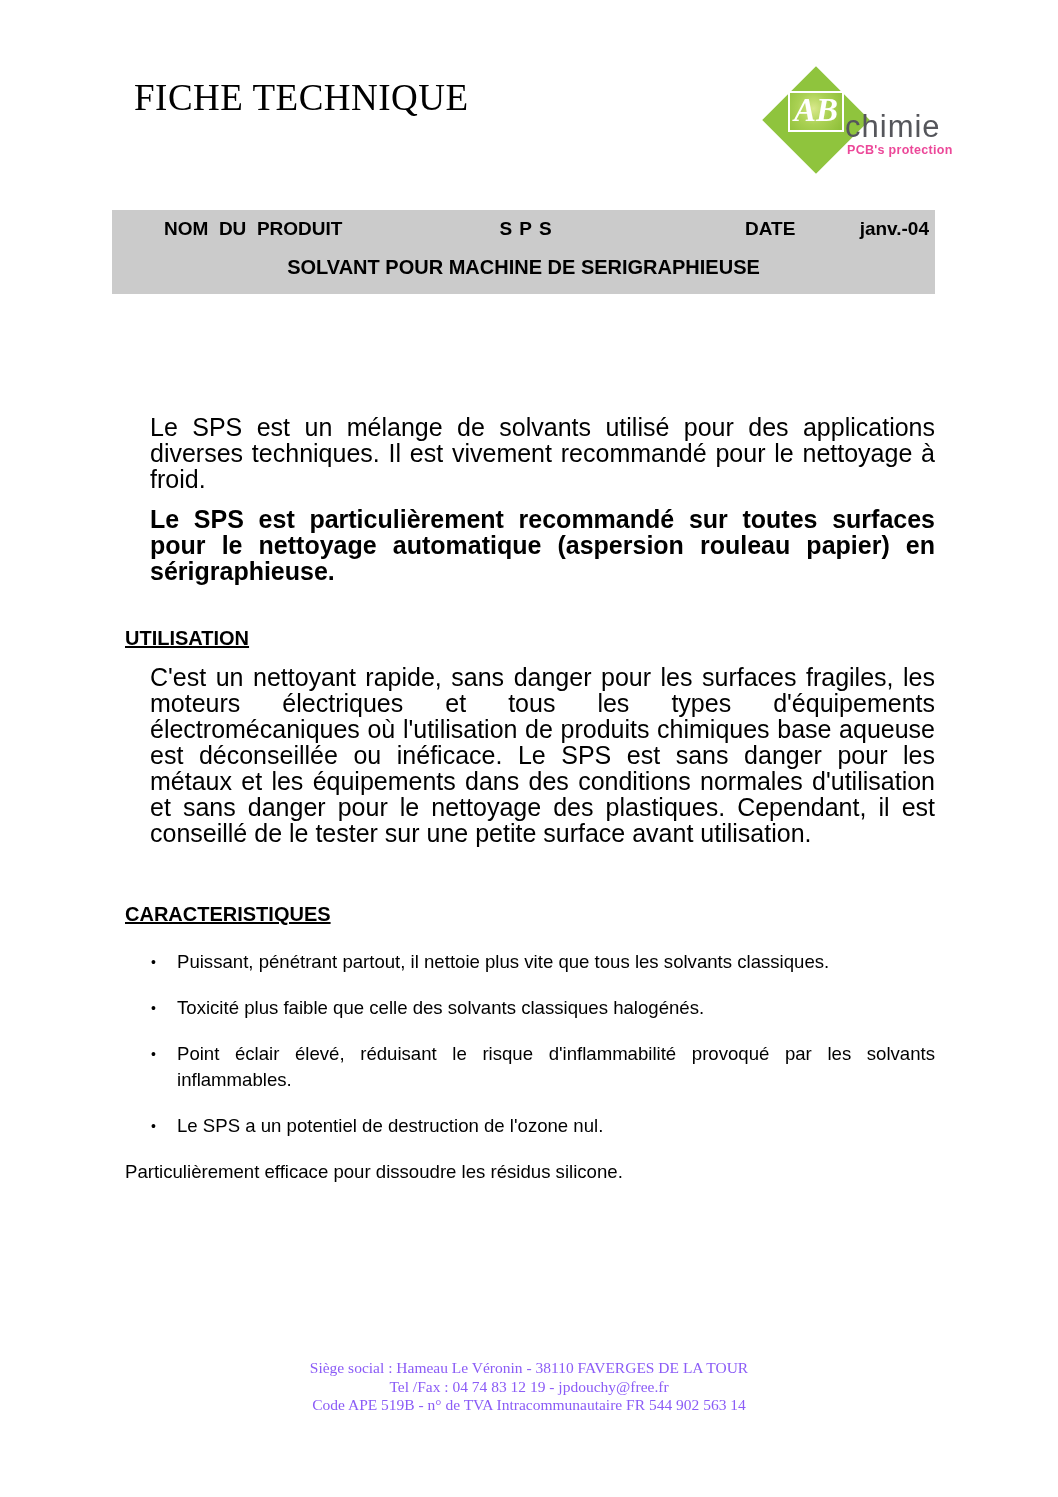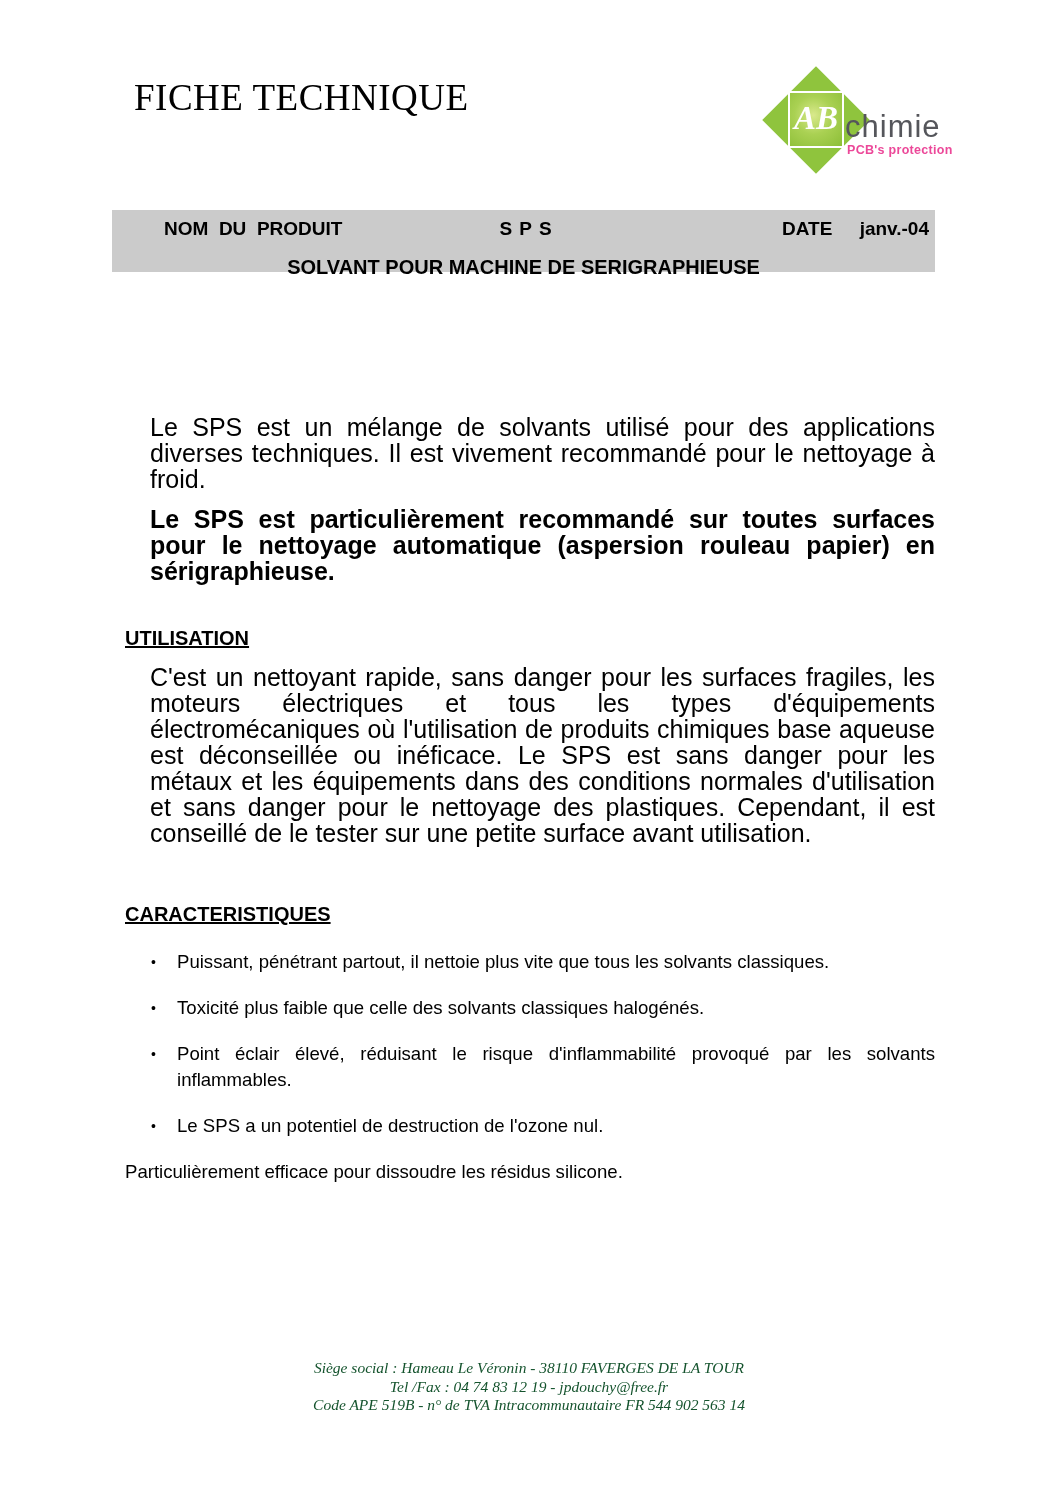--- a/index.html
+++ b/index.html
@@ -26,47 +26,47 @@
     white-space: pre;
   }
 
   
   .logo { position: absolute; left: 750px; top: 55px; width: 215px; height: 135px; }
   .logo-diamond {
     position: absolute; left: 28px; top: 27px; width: 76px; height: 76px;
     background: #8FC43D; transform: rotate(45deg);
   }
   .logo-square {
-    position: absolute; left: 38px; top: 36px; width: 56px; height: 57px;
+    position: absolute; left: 38px; top: 36px; width: 56px; height: 41px;
     box-sizing: border-box; border: 2px solid #ffffff;
     background: radial-gradient(circle at 45% 42%, #d9e98c 0%, #aad153 45%, #8cbe37 100%);
     display: flex; align-items: center; justify-content: center;
   }
   .logo-initials {
     font-family: "Liberation Serif", serif; font-style: italic; font-weight: bold;
     font-size: 33px; color: #ffffff; padding-bottom: 2px;
   }
   .logo-name {
     position: absolute; left: 95px; top: 55px;
     font-size: 31px; line-height: 33px; color: #55565B; letter-spacing: 1px;
   }
   .logo-tagline {
     position: absolute; left: 97px; top: 88px;
     font-size: 12.5px; font-weight: bold; color: #ec4899; letter-spacing: 0.3px;
   }
 
   
   .bar {
-    position: absolute; left: 112px; top: 210px; width: 823px; height: 62px;
+    position: absolute; left: 112px; top: 210px; width: 823px; height: 84px;
     background: #CBCBCB; font-weight: bold;
   }
   .bar-row1 { position: absolute; left: 0; right: 0; top: 8px; height: 24px; font-size: 19px; line-height: 22px; }
   .bar-product-label { position: absolute; left: 52px; top: 0; white-space: pre; }
   .bar-product-value { position: absolute; left: 344px; top: 0; width: 140px; text-align: center; letter-spacing: 1px; white-space: pre; }
-  .bar-date-label   { position: absolute; left: 670px; top: 0; }
+  .bar-date-label   { position: absolute; left: 633px; top: 0; }
   .bar-date-value   { position: absolute; right: 6px; top: 0; }
   .bar-row2 {
     position: absolute; left: 0; right: 0; top: 45px;
     text-align: center; font-size: 20px; line-height: 24px;
   }
 
   
   .content { position: absolute; left: 125px; top: 398px; width: 810px; }
   .heading {
     margin: 0; font-size: 20px; line-height: 24px; font-weight: bold;
@@ -90,21 +90,21 @@
     font-size: 18.6px; line-height: 26px;
   }
   .bullet-dot { position: absolute; left: 1px; top: 0; font-size: 14px; }
   .li-text { display: block; text-align: justify; margin-top: 20px; }
   .closing { margin: 11px 0 0 0; font-size: 18.6px; line-height: 26px; }
 
   
   .footer {
     position: absolute; left: 0; top: 1359px; width: 100%;
     text-align: center; font-family: "Liberation Serif", serif;
-    font-size: 15.5px; line-height: 18.5px; color: #14532d; font-style: italic;
+    font-size: 15.5px; line-height: 18.5px; color: #8b5cf6;
   }
 </style>
 </head>
 <body>
 
 <div class="page">
 
   <h1 class="doc-title">FICHE TECHNIQUE</h1>
 
   <div class="logo">

